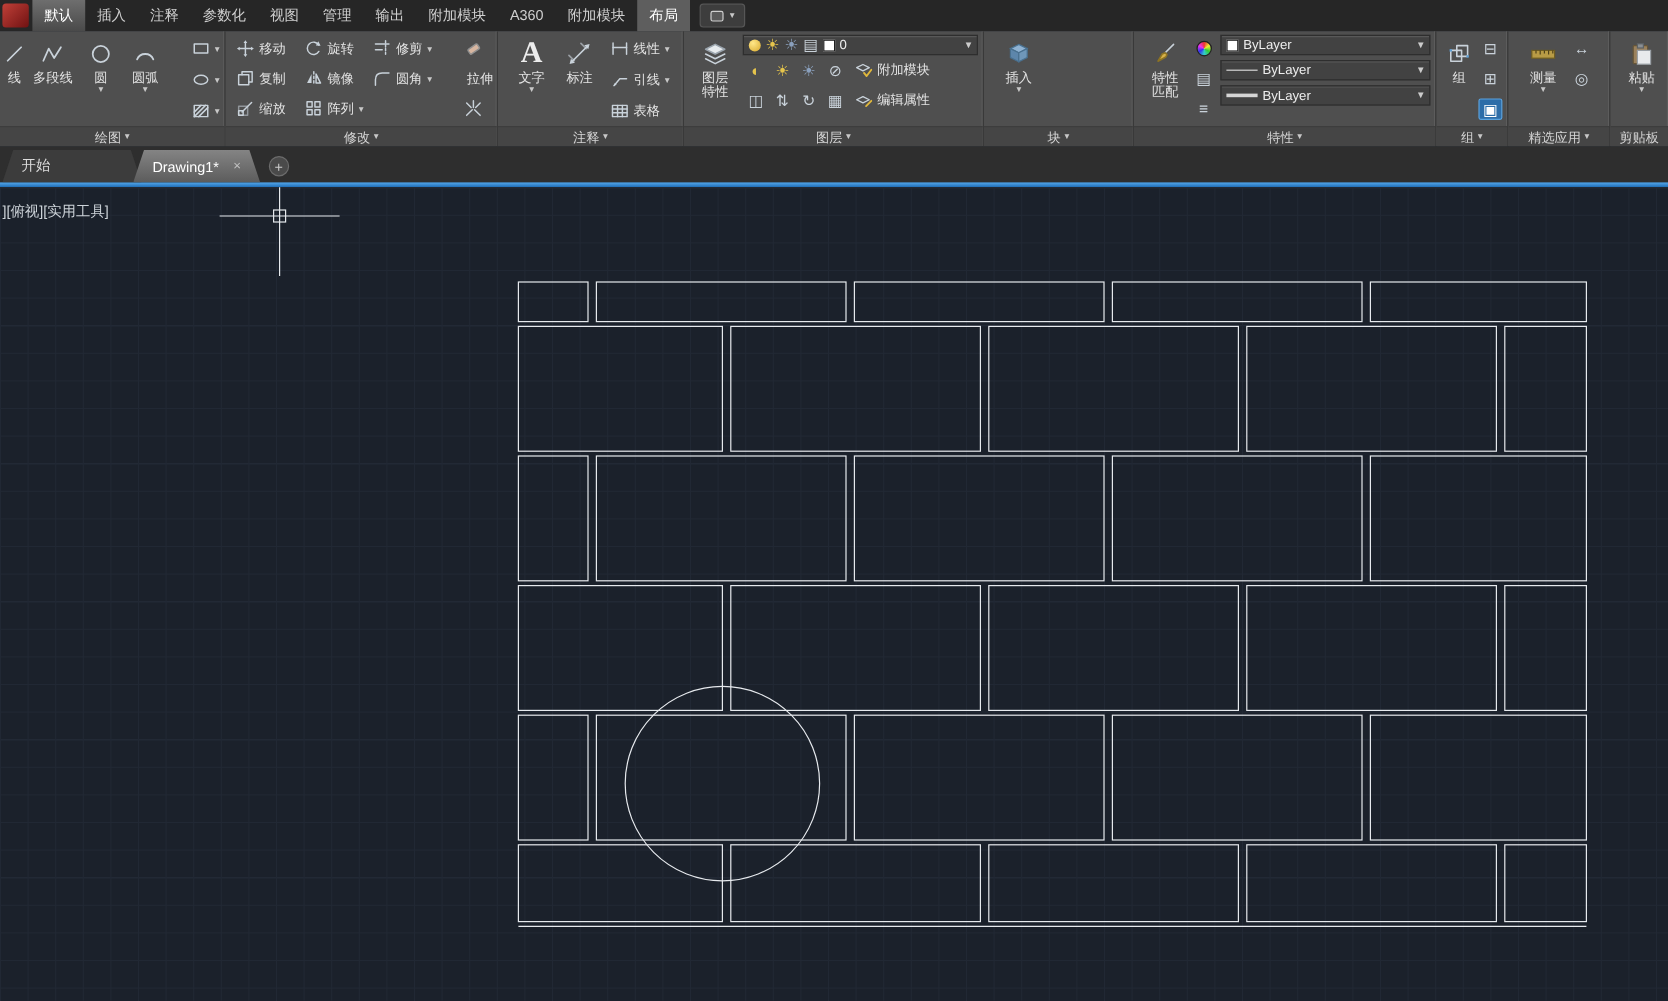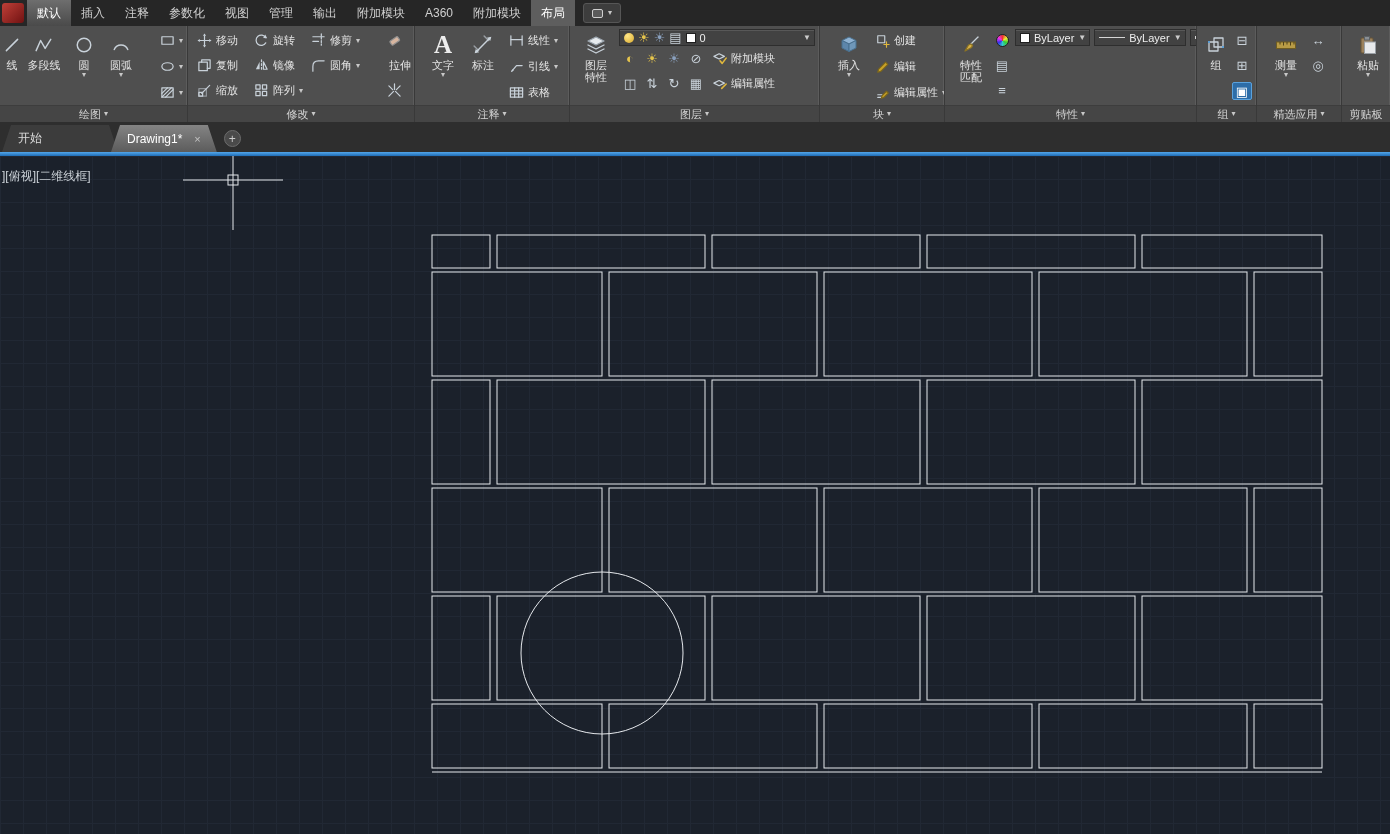--- a/index.html
+++ b/index.html
@@ -363,43 +363,20 @@
         <span class="ic">
             <svg width="20" height="20" viewBox="0 0 20 20">
               <path d="M10,2 17,5.5 10,9 3,5.5 Z" fill="#8fb2d2" stroke="#49708f"></path>
               <path d="M3,5.5 10,9 10,16.5 3,13 Z" fill="#5d86ab" stroke="#49708f"></path>
               <path d="M17,5.5 10,9 10,16.5 17,13 Z" fill="#6f97b9" stroke="#49708f"></path>
             </svg>
           </span>
         <span>插入</span>
         <span class="drop">▾</span>
       </div>
-      <div class="coltools" style="margin-left:4px">
-        <div class="bsm">
-            <svg class="svgi" width="14" height="14" viewBox="0 0 16 16">
-              <rect x="2" y="2" width="8" height="8"></rect>
-              <path d="M12,9 v6 M9,12 h6" stroke="#e0b83c"></path>
-            </svg>
-            <span>创建</span>
-          </div>
-        <div class="bsm">
-            <svg class="svgi" width="14" height="14" viewBox="0 0 16 16">
-              <path d="M2,14 3,10.5 11,2.5 13.5,5 5.5,13 Z" fill="#c9a227" stroke="#7c661a"></path>
-            </svg>
-            <span>编辑</span>
-          </div>
-        <div class="bsm">
-            <svg class="svgi" width="14" height="14" viewBox="0 0 16 16">
-              <path d="M2,13 h6 M2,10 h5"></path>
-              <path d="M6,14 7,11 12,6 14,8 9,13 Z" fill="#c9a227" stroke="#7c661a"></path>
-            </svg>
-            <span>编辑属性</span>
-            <span class="drop">▾</span>
-          </div>
-      </div>
     </div>
     <div class="panel-label">
         <span>块</span>
         <span class="drop">▾</span>
       </div>
   </div>
 
   <div class="panel" style="width:252px">
     <div class="panel-body" style="padding-left:6px">
       <div class="blg" style="width:40px">
@@ -416,21 +393,21 @@
         <div class="mini">
             <span class="wheel"></span>
           </div>
         <div class="mini">
             <span class="gi">▤</span>
           </div>
         <div class="mini">
             <span class="gi">≡</span>
           </div>
       </div>
-      <div style="display:flex;flex-direction:row;flex:1;gap:4px;padding:1px 2px 0 2px">
+      <div style="display:flex;flex-direction:column;flex:1;gap:4px;padding:1px 2px 0 2px">
         <div class="combo">
           <span class="swatch"></span>
           <span>ByLayer</span>
           <span class="arr">▼</span>
         </div>
         <div class="combo">
           <span class="lineswatch"></span>
           <span>ByLayer</span>
           <span class="arr">▼</span>
         </div>
@@ -535,21 +512,21 @@
     <span class="x">×</span>
   </div>
   <div class="newtab">
       <span>+</span>
     </div>
 </div>
 
 <div class="bluebar"></div>
 
 <div class="canvas">
-  <div class="vplabel">][俯视][二维线框]</div>
+  <div class="vplabel">][俯视][实用工具]</div>
   <svg id="draw" width="1390" height="678">
       <g>
         <rect x="432" y="79" width="58" height="33" stroke="#e6e9ed" stroke-width="1" fill="none"></rect>
         <rect x="497" y="79" width="208" height="33" stroke="#e6e9ed" stroke-width="1" fill="none"></rect>
         <rect x="712" y="79" width="208" height="33" stroke="#e6e9ed" stroke-width="1" fill="none"></rect>
         <rect x="927" y="79" width="208" height="33" stroke="#e6e9ed" stroke-width="1" fill="none"></rect>
         <rect x="1142" y="79" width="180" height="33" stroke="#e6e9ed" stroke-width="1" fill="none"></rect>
         <rect x="432" y="116" width="170" height="104" stroke="#e6e9ed" stroke-width="1" fill="none"></rect>
         <rect x="609" y="116" width="208" height="104" stroke="#e6e9ed" stroke-width="1" fill="none"></rect>
         <rect x="824" y="116" width="208" height="104" stroke="#e6e9ed" stroke-width="1" fill="none"></rect>

